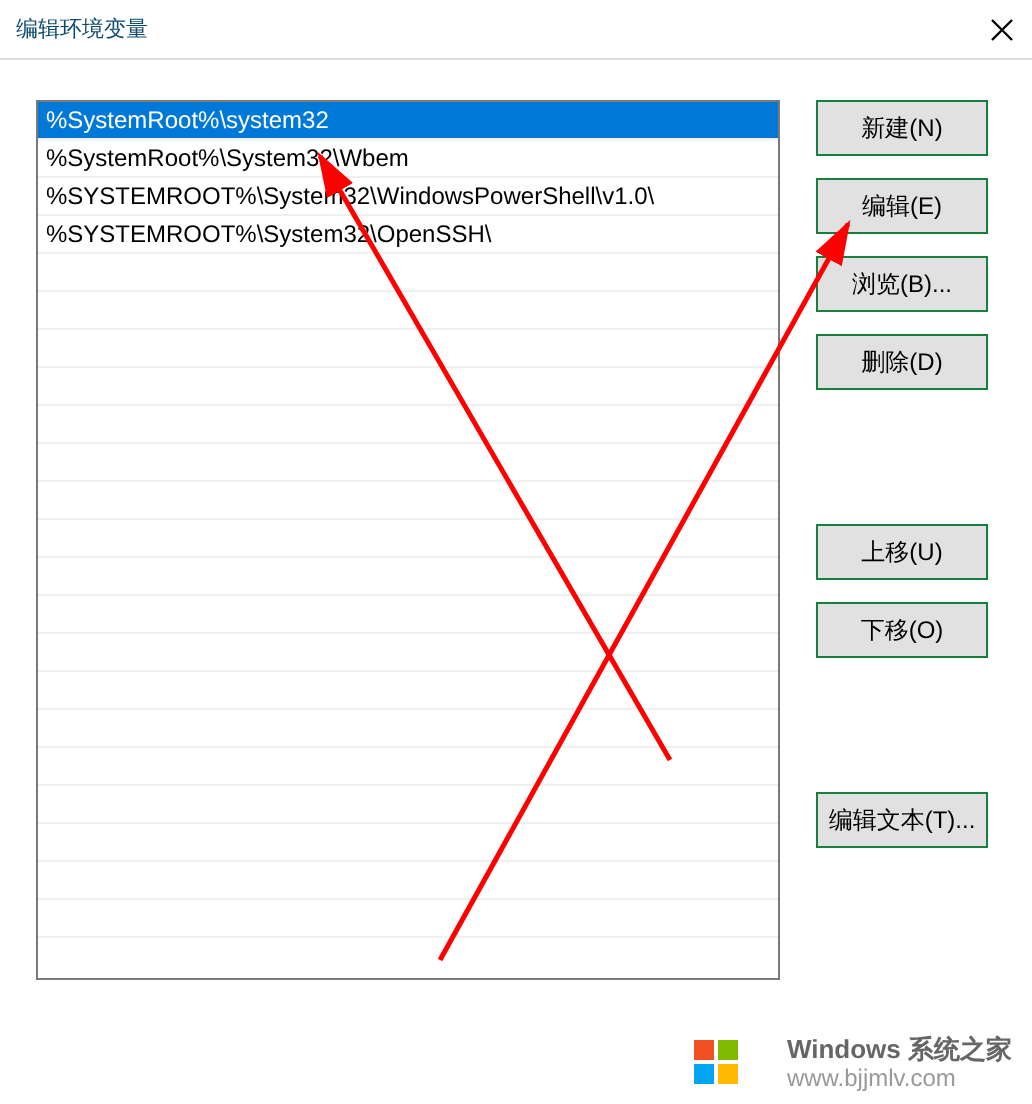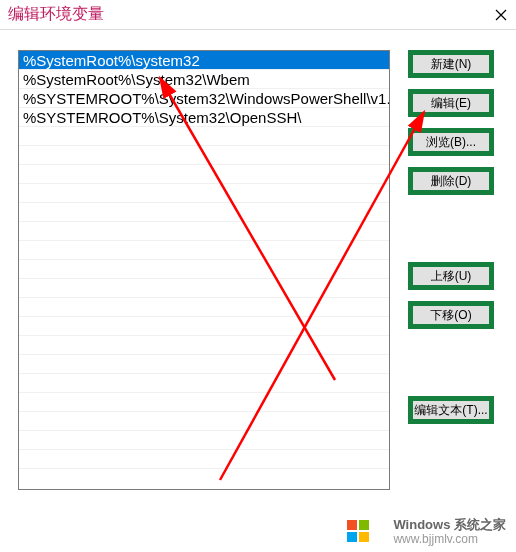--- a/index.html
+++ b/index.html
@@ -13,21 +13,21 @@
       overflow: hidden;
     }
     .titlebar {
       height: 30px;
       display: flex;
       align-items: center;
       padding: 0 8px;
       border-bottom: 1px solid #ddd;
       position: relative;
     }
-    .titlebar-title { font-size: 16px; color: #be185d; }
+    .titlebar-title { font-size: 11px; color: #0c4a6e; }
     .close-btn {
       position: absolute;
       right: 6px;
       top: 6px;
       width: 18px; height: 18px;
       display: flex; align-items: center; justify-content: center;
       cursor: pointer;
     }
     .close-btn svg { width: 12px; height: 12px; }
     
@@ -40,41 +40,41 @@
       width: 372px;
       height: 440px;
       border: 1px solid #7a7a7a;
       background: #fff;
       overflow: hidden;
     }
     .list-item {
       height: 19px;
       line-height: 19px;
       padding: 0 4px;
-      font-size: 15px;
+      font-size: 12px;
       border-bottom: 1px solid #f0f0f0;
       white-space: nowrap;
       overflow: hidden;
       cursor: pointer;
     }
     .list-item.selected {
       background: #0078d7;
       color: #fff;
     }
     .list-item.empty { cursor: default; }
     
     .buttons {
       display: flex;
       flex-direction: column;
       width: 86px;
     }
     .btn {
       width: 86px;
       height: 28px;
-      border: 5px solid #15803d;
+      border: 1px solid #15803d;
       background: #e1e1e1;
       font-family: inherit;
       font-size: 12px;
       cursor: pointer;
       margin-bottom: 11px;
     }
     .gap-large { margin-top: 56px; }
     
     .arrows { position: absolute; left: 0; top: 0; pointer-events: none; }
     

